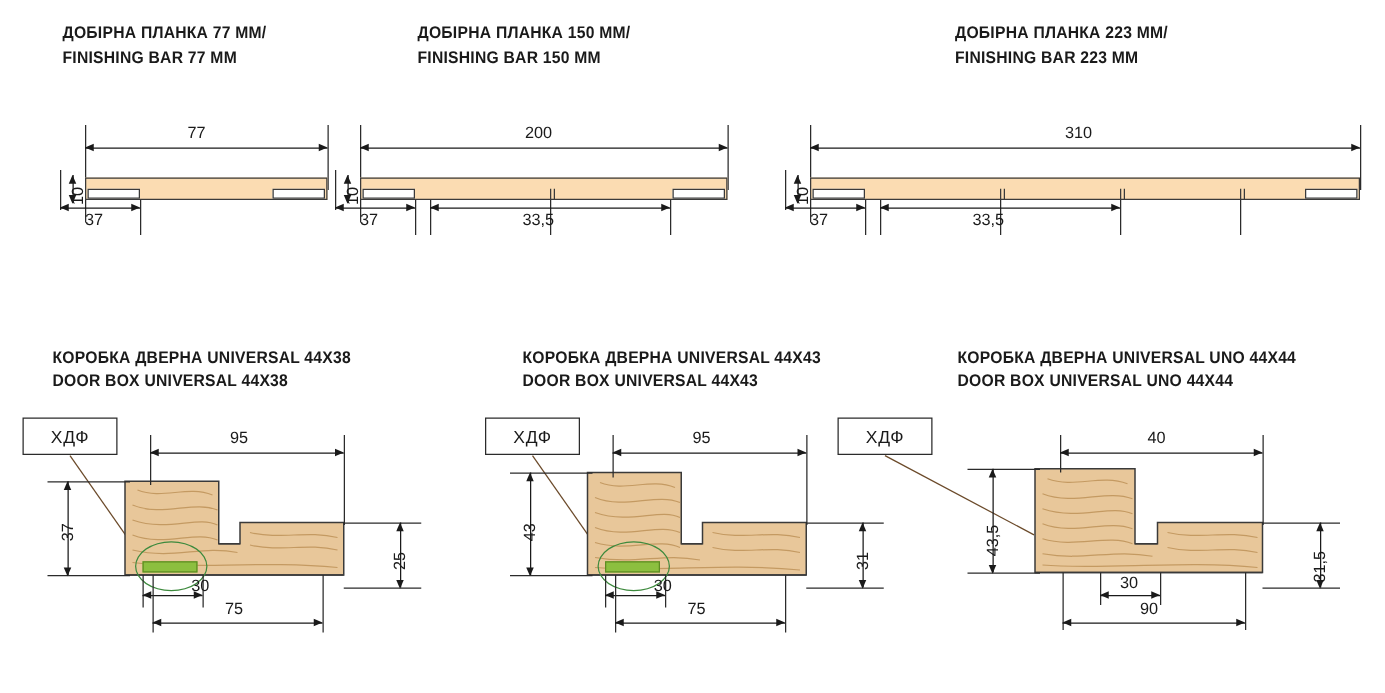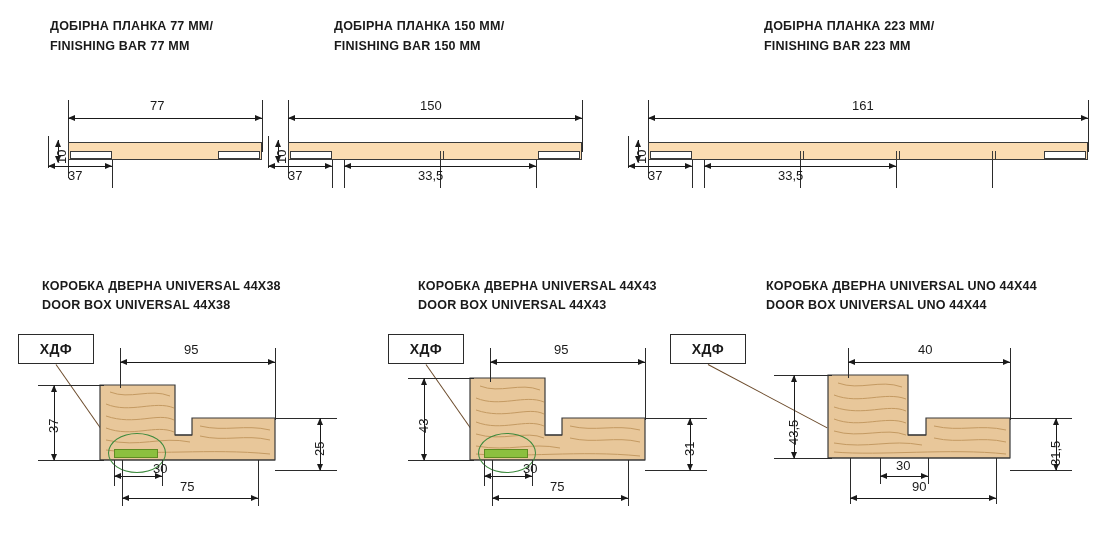--- a/index.html
+++ b/index.html
@@ -55,21 +55,21 @@
     background:#fbdcb2;
     border:1px solid #3a3a3a;
   }
   .lip { position:absolute; background:#ffffff; border:1px solid #3a3a3a; }
 
   .hdf-box {
     position:absolute;
     border:1px solid #2b2b2b;
     background:#ffffff;
     font-size:14px;
-    font-weight:bold;
+    font-weight:normal;
     letter-spacing:0.5px;
     display:flex; align-items:center; justify-content:center;
     color:#1a1a1a;
   }
   .leader { position:absolute; height:1px; background:#6b4a2a; transform-origin:left center; }
   .ellipse { position:absolute; border:1.5px solid #3d8a3d; border-radius:50%; }
   .green-chip { position:absolute; background:#8cbf3f; border:1px solid #5f8c22; }
 
   svg { position:absolute; left:0; top:0; overflow:visible; }
 </style>
@@ -117,21 +117,21 @@
     <div class="line vline thin" style="left:342px; top:4px; height:52px;"></div>
     <div class="line vline thin" style="left:28px; top:40px; height:32px;"></div>
     <div class="line vline thin" style="left:92px; top:52px; height:40px;"></div>
     <div class="line vline thin" style="left:104px; top:52px; height:40px;"></div>
     <div class="line vline thin" style="left:200px; top:52px; height:40px;"></div>
     <div class="line vline thin" style="left:296px; top:52px; height:40px;"></div>
 
     <div class="line hline" style="left:48px; top:22px; width:294px;"></div>
     <div class="arr arr-l" style="left:48px; top:19px;"></div>
     <div class="arr arr-r" style="left:335px; top:19px;"></div>
-    <div class="abs dim" style="left:180px; top:2px;">150</div>
+    <div class="abs dim" style="left:180px; top:2px;">200</div>
 
     <div class="line vline" style="left:38px; top:44px; height:22px;"></div>
     <div class="arr arr-u" style="left:35px; top:44px;"></div>
     <div class="arr arr-d" style="left:35px; top:60px;"></div>
     <div class="abs dim v" style="left:34px; top:68px;">10</div>
 
     <div class="bar-body" style="left:48px; top:46px; width:294px; height:18px;"></div>
     <div class="lip" style="left:50px; top:55px; width:42px; height:8px;"></div>
     <div class="lip" style="left:298px; top:55px; width:42px; height:8px;"></div>
     <div class="line vline" style="left:200px; top:55px; height:9px; background:#3a3a3a;"></div>
@@ -157,21 +157,21 @@
     <div class="line vline thin" style="left:28px; top:40px; height:32px;"></div>
     <div class="line vline thin" style="left:92px; top:52px; height:40px;"></div>
     <div class="line vline thin" style="left:104px; top:52px; height:40px;"></div>
     <div class="line vline thin" style="left:200px; top:52px; height:40px;"></div>
     <div class="line vline thin" style="left:296px; top:52px; height:40px;"></div>
     <div class="line vline thin" style="left:392px; top:52px; height:40px;"></div>
 
     <div class="line hline" style="left:48px; top:22px; width:440px;"></div>
     <div class="arr arr-l" style="left:48px; top:19px;"></div>
     <div class="arr arr-r" style="left:481px; top:19px;"></div>
-    <div class="abs dim" style="left:252px; top:2px;">161</div>
+    <div class="abs dim" style="left:252px; top:2px;">310</div>
 
     <div class="line vline" style="left:38px; top:44px; height:22px;"></div>
     <div class="arr arr-u" style="left:35px; top:44px;"></div>
     <div class="arr arr-d" style="left:35px; top:60px;"></div>
     <div class="abs dim v" style="left:34px; top:68px;">10</div>
 
     <div class="bar-body" style="left:48px; top:46px; width:440px; height:18px;"></div>
     <div class="lip" style="left:50px; top:55px; width:42px; height:8px;"></div>
     <div class="lip" style="left:444px; top:55px; width:42px; height:8px;"></div>
     <div class="line vline" style="left:200px; top:55px; height:9px; background:#3a3a3a;"></div>

